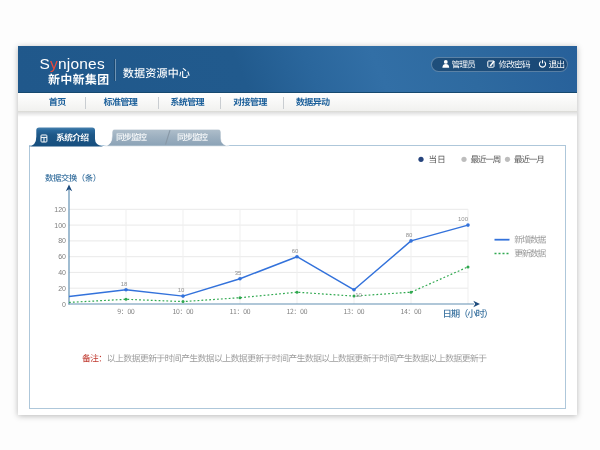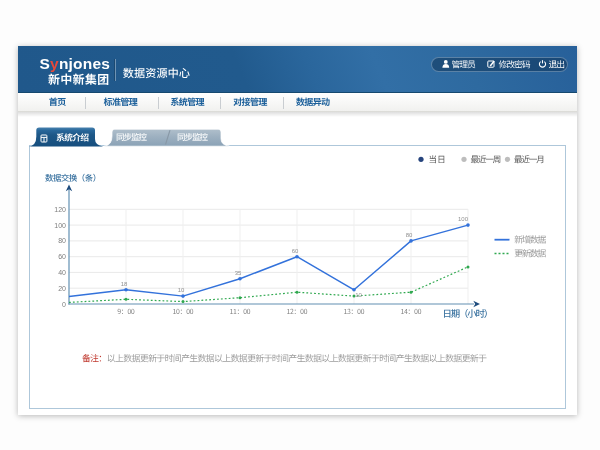--- a/index.html
+++ b/index.html
@@ -1,17 +1,17 @@
 <!DOCTYPE html>
 <html><head><meta charset="utf-8"><style>
 html,body{margin:0;padding:0}
 body{width:600px;height:450px;background:#fdfdfd;font-family:"Liberation Sans",sans-serif;position:relative;overflow:hidden}
 #page{position:absolute;left:18px;top:46px;width:559px;height:369px;background:#fff;box-shadow:0 1px 6px rgba(0,0,0,.28)}
 #hd{position:absolute;left:0;top:0;width:559px;height:47px;background:linear-gradient(68deg,#20588b 0%,#215a8d 40%,#2a669c 52%,#326fa6 64%,#2e6aa0 80%,#27609a 100%);border-bottom:1px solid #16496f;box-sizing:border-box}
-#logo{position:absolute;left:21.5px;top:8.5px;color:#fff;font-weight:bold;font-size:15.5px;letter-spacing:.2px}
+#logo{position:absolute;left:21.5px;top:8.5px;color:#fff;font-weight:normal;font-size:15.5px;letter-spacing:.2px}
 #logo .y{color:#e8493a}
 #hsep{position:absolute;left:97px;top:13px;width:1px;height:22px;background:rgba(255,255,255,.35);box-shadow:-1px 0 0 rgba(0,0,0,.18)}
 #pill{position:absolute;left:413px;top:11px;width:137px;height:15px;border-radius:8px;background:rgba(6,38,70,.42);border:1px solid rgba(185,210,232,.40);box-sizing:border-box}
 #nav{position:absolute;left:0;top:47px;width:559px;height:19px;background:linear-gradient(#ffffff,#f1f1ef);border-bottom:1px solid #dcdcd8;box-sizing:border-box}
 #navsh{position:absolute;left:0;top:66px;width:559px;height:5px;background:linear-gradient(rgba(0,0,0,.13),rgba(0,0,0,0))}
 .nsep{position:absolute;top:51px;width:1px;height:12px;background:#c9cdd1}
 #panel{position:absolute;left:11px;top:99px;width:537px;height:264px;border:1px solid #aec7da;background:#fff;box-sizing:border-box}
 </style></head><body>
 <div id="page">
  <div id="hd"></div>

